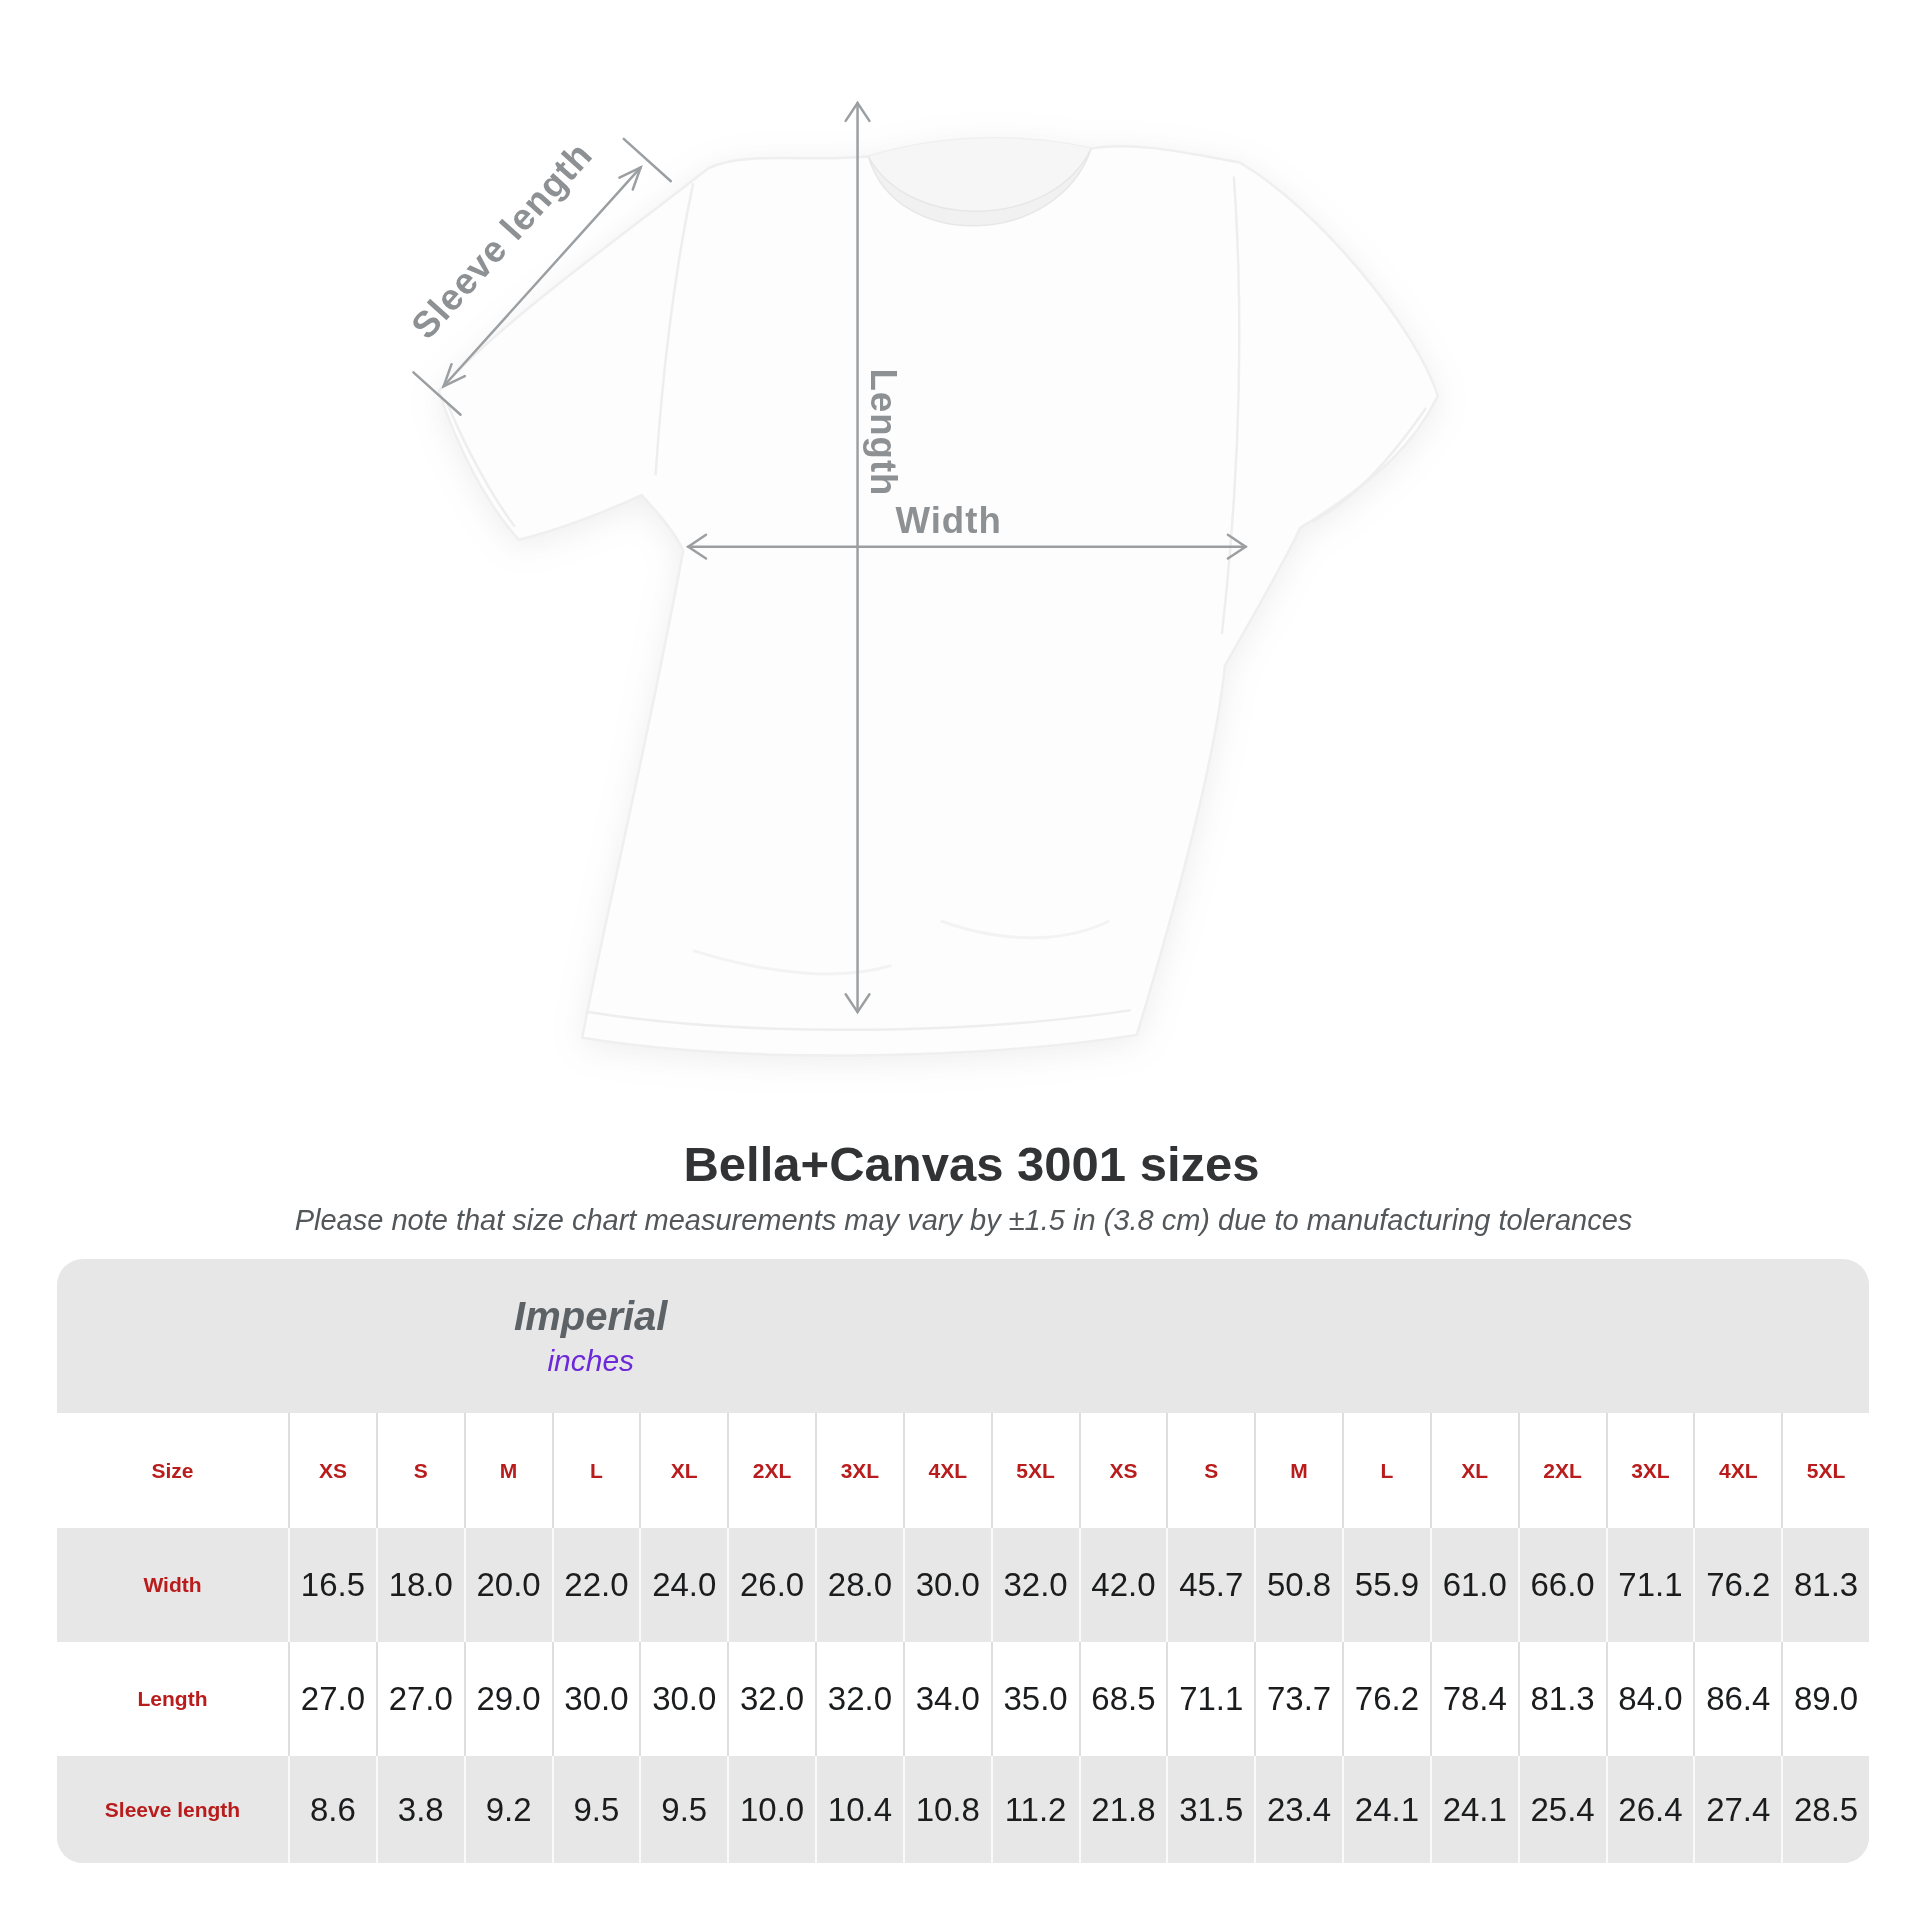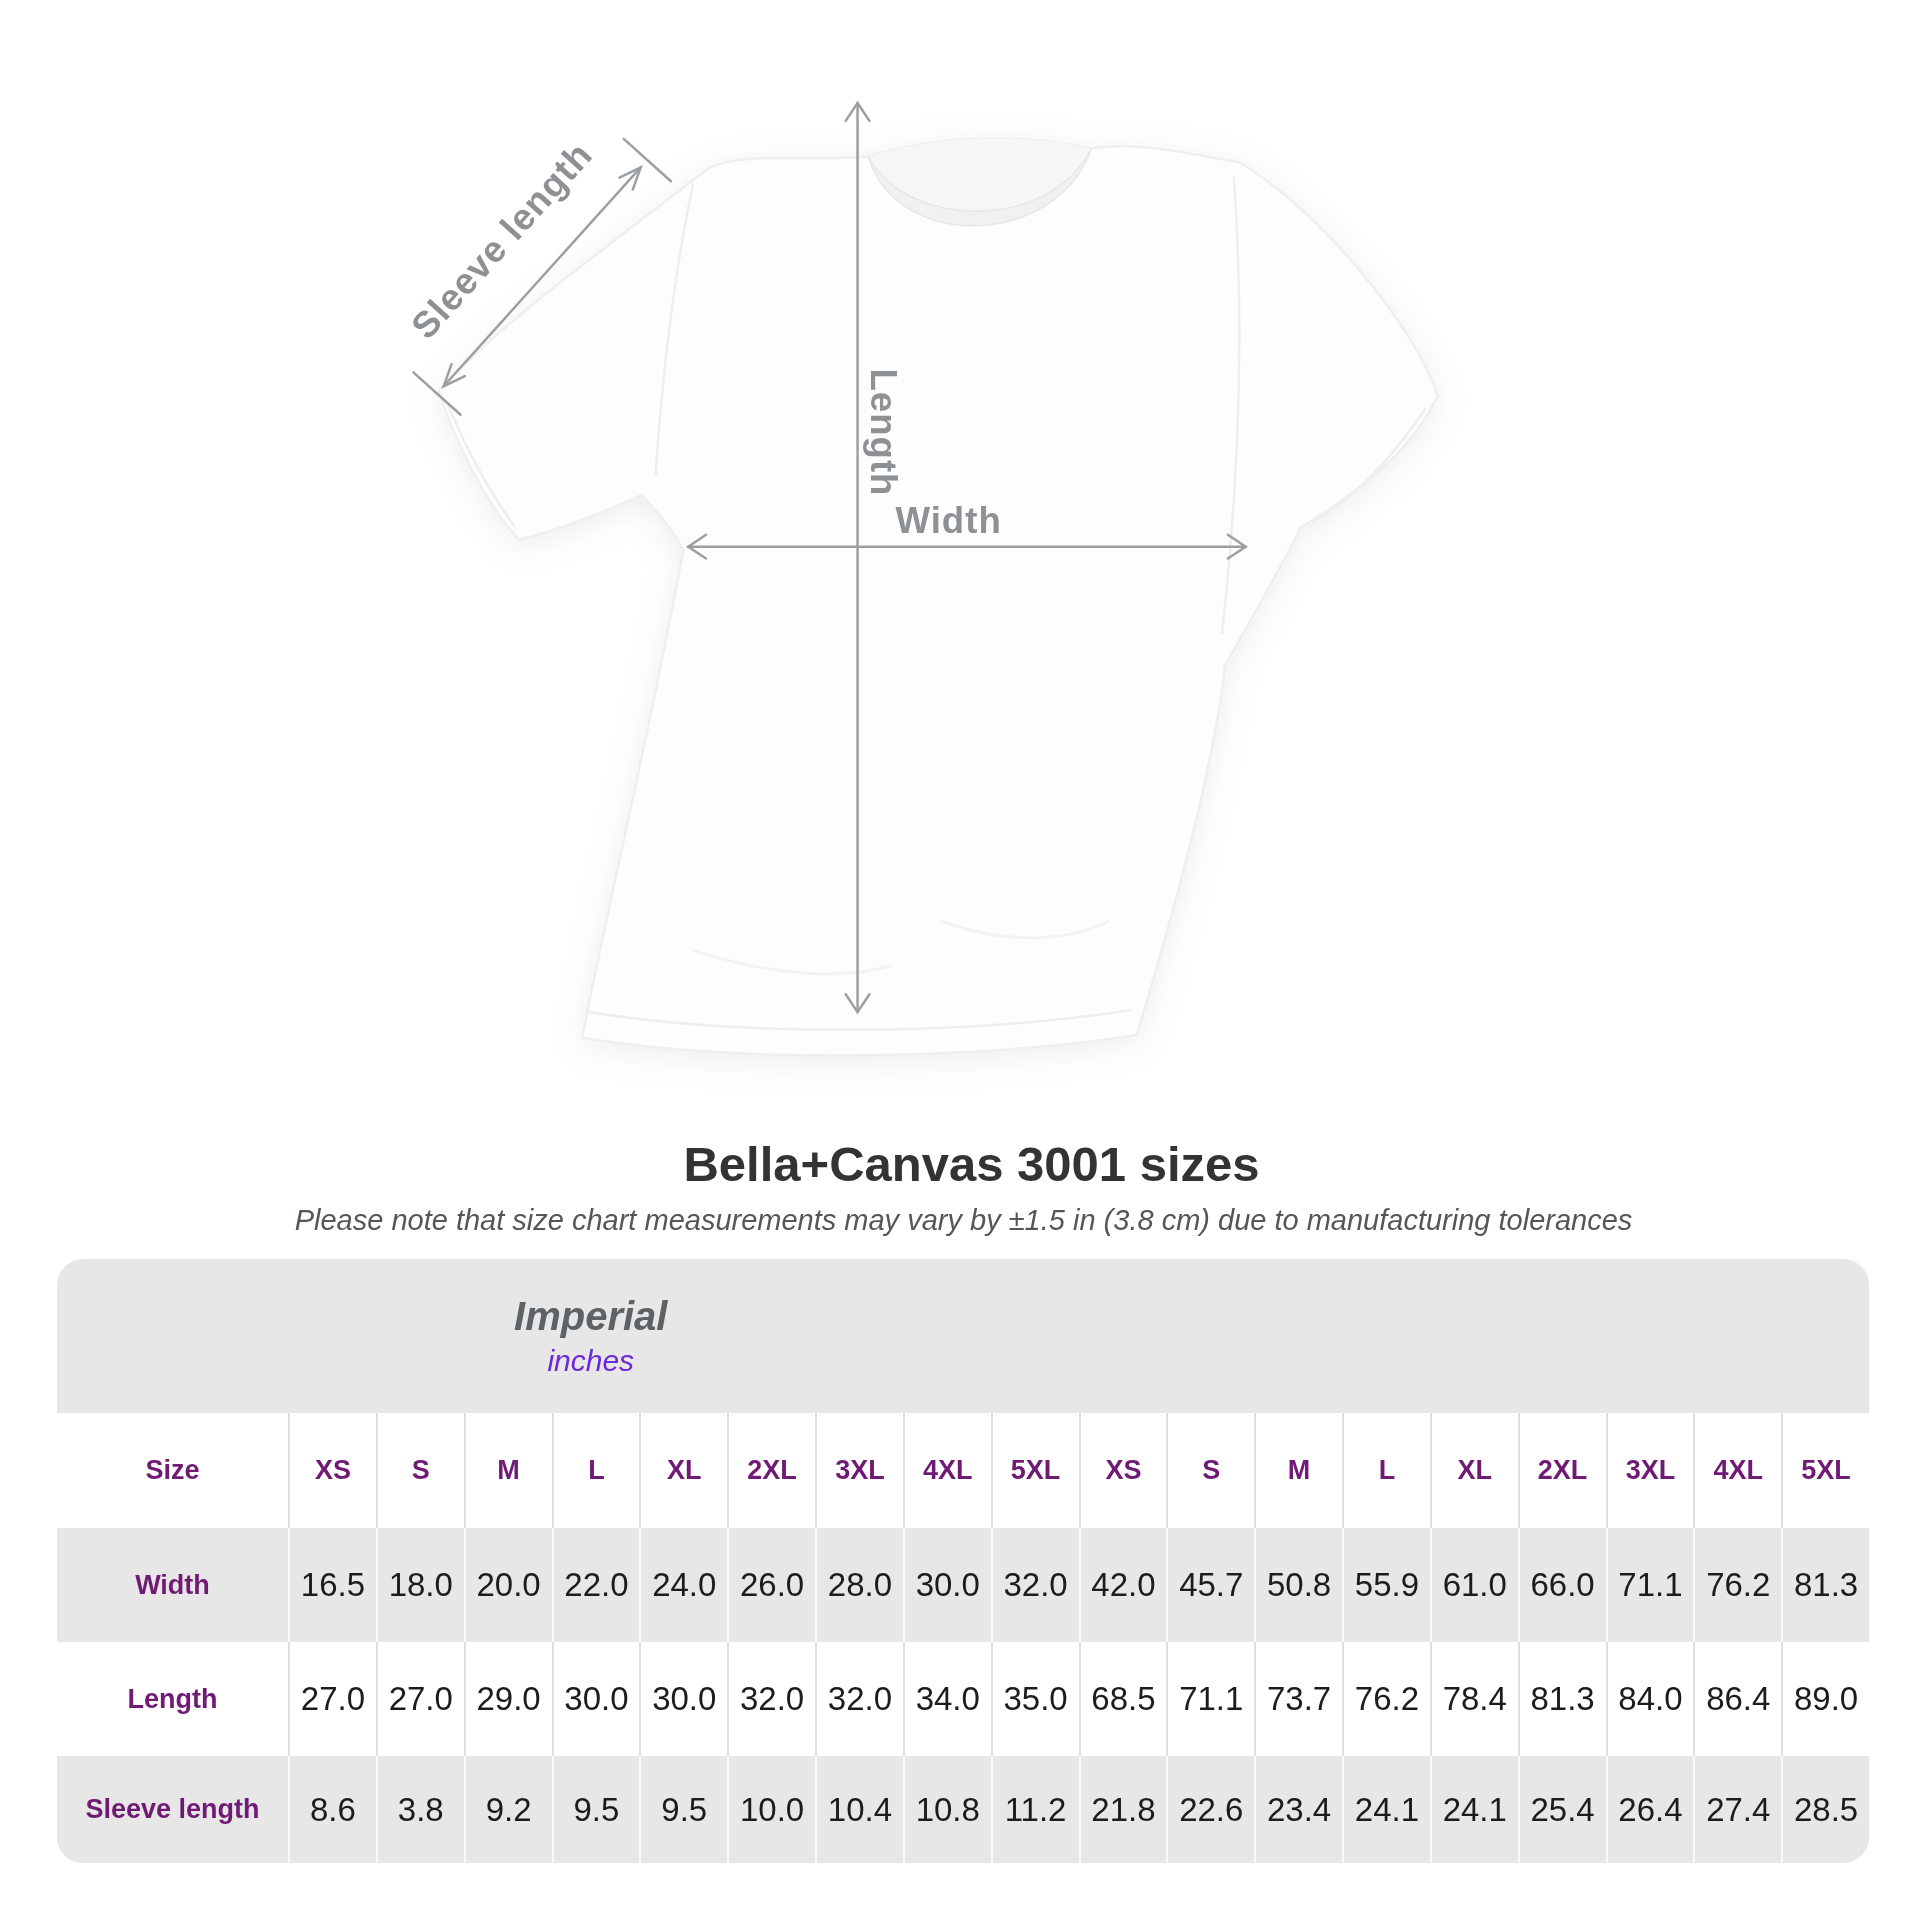--- a/index.html
+++ b/index.html
@@ -29,21 +29,21 @@
   .unit-label{font-size:40px;font-weight:bold;font-style:italic;color:#5d6266;}
   .unit-sub{font-size:30px;font-style:italic;color:#6d28d9;}
   .row-head{height:115px;background:#ffffff;}
   .row-data{height:114px;}
   .row-gray{background:#e7e7e7;}
   .row-white{background:#ffffff;}
   .row-sleeve{height:107px;}
   .c{display:flex;align-items:center;justify-content:center;}
   .row-white .c + .c{border-left:2.5px solid #dedede;}
   .row-gray  .c + .c{border-left:2.5px solid #fafafa;}
-  .hdr{font-size:27px;font-weight:bold;color:#701a75;text-align:right;}
+  .hdr{font-size:21px;font-weight:bold;color:#b91c1c;text-align:right;}
   .num{font-size:33px;color:#1b1c1d;}
 </style>
 </head>
 <body>
 
 <div class="page">
 
   <div class="stage">
     <svg width="1927" height="1129" viewBox="0 0 1946 1140">
 
@@ -192,21 +192,21 @@
       <div class="c num">8.6</div>
       <div class="c num">3.8</div>
       <div class="c num">9.2</div>
       <div class="c num">9.5</div>
       <div class="c num">9.5</div>
       <div class="c num">10.0</div>
       <div class="c num">10.4</div>
       <div class="c num">10.8</div>
       <div class="c num">11.2</div>
       <div class="c num">21.8</div>
-      <div class="c num">22.6</div>
+      <div class="c num">31.5</div>
       <div class="c num">23.4</div>
       <div class="c num">24.1</div>
       <div class="c num">24.1</div>
       <div class="c num">25.4</div>
       <div class="c num">26.4</div>
       <div class="c num">27.4</div>
       <div class="c num">28.5</div>
     </div>
 
   </div>

